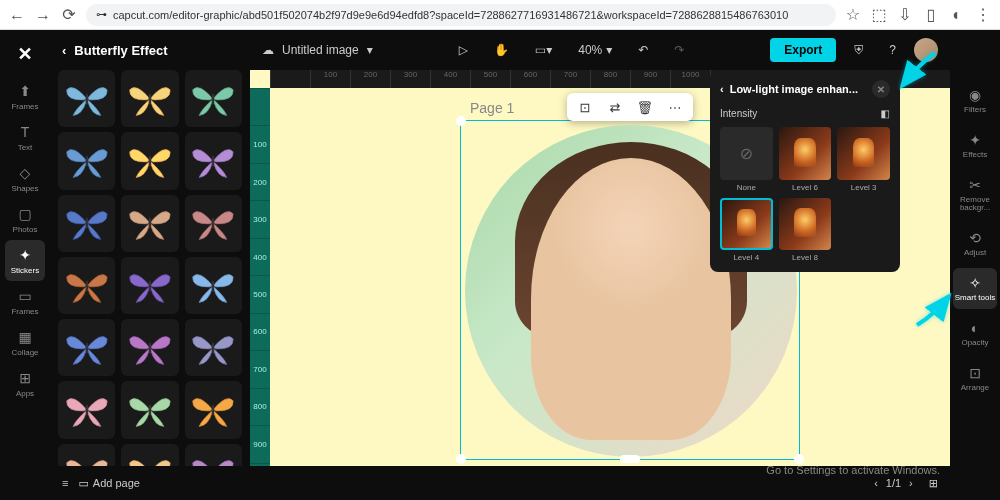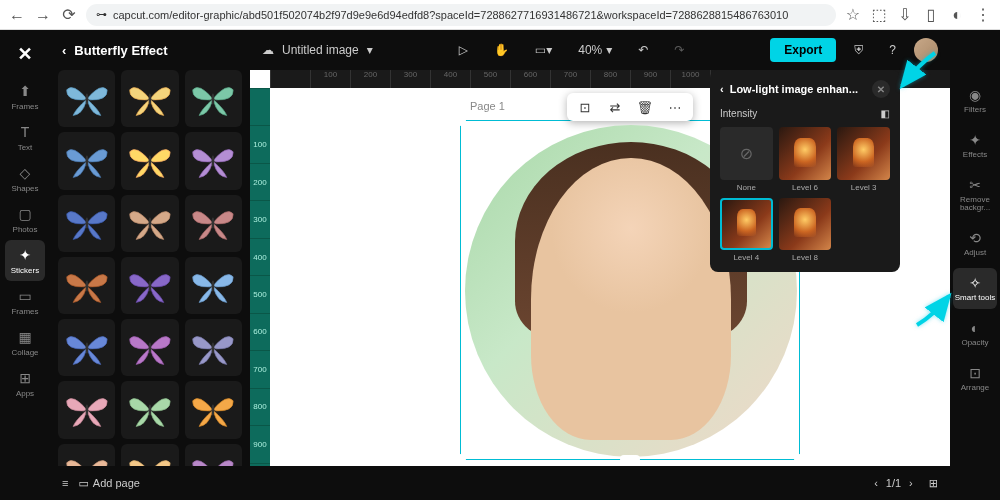--- a/index.html
+++ b/index.html
@@ -17,27 +17,27 @@
 .sidebar{width:200px;background:#0d0d0d;display:flex;flex-direction:column}
 .sb-header{height:40px;display:flex;align-items:center;padding:0 12px;gap:8px;color:#fff;font-size:13px;font-weight:600}
 .sticker-grid{flex:1;display:grid;grid-template-columns:repeat(3,1fr);gap:6px;padding:0 8px;overflow:hidden}
 .sticker{aspect-ratio:1;background:#1a1a1a;border-radius:6px;display:flex;align-items:center;justify-content:center;cursor:pointer;overflow:hidden}
 .main{flex:1;display:flex;flex-direction:column;background:#1a1a1a;position:relative}
 .topbar{height:40px;display:flex;align-items:center;padding:0 12px;gap:10px;background:#0d0d0d}
 .tb-left{display:flex;align-items:center;gap:8px;color:#ccc;font-size:12px}
 .tb-center{flex:1;display:flex;align-items:center;justify-content:center;gap:10px;color:#ccc}
 .tb-btn{padding:4px 8px;border-radius:4px;cursor:pointer;font-size:12px;color:#ccc;display:flex;align-items:center;gap:4px}
 .export-btn{background:#00d4e6;color:#000;padding:5px 14px;border-radius:4px;font-size:12px;font-weight:600;cursor:pointer}
-.canvas-area{flex:1;position:relative;background:#ffffff;overflow:hidden}
+.canvas-area{flex:1;position:relative;background:#fef9c3;overflow:hidden}
 .ruler-h{position:absolute;top:0;left:20px;right:0;height:18px;background:#1a1a1a;display:flex;font-size:8px;color:#666}
 .ruler-h span{width:40px;text-align:center;border-left:1px solid #333}
 .ruler-v{position:absolute;top:18px;left:0;width:20px;bottom:0;background:#0d6b5c;display:flex;flex-direction:column;font-size:8px;color:#aed}
 .ruler-v span{height:40px;display:flex;align-items:center;justify-content:center;border-top:1px solid #0a5748;writing-mode:horizontal-tb}
 .canvas-wrap{position:absolute;top:18px;left:20px;right:0;bottom:0;display:flex;align-items:center;justify-content:center}
-.page-label{position:absolute;top:12px;left:200px;font-size:11px;color:#888}
+.page-label{position:absolute;top:12px;left:200px;font-size:14px;color:#888}
 .selection{position:absolute;top:32px;left:190px;width:340px;height:340px;border:1px solid #00bcd4}
 .handle{position:absolute;width:10px;height:10px;background:#fff;border-radius:50%}
 .h-tl{top:-5px;left:-5px}.h-tr{top:-5px;right:-5px}.h-bl{bottom:-5px;left:-5px}.h-br{bottom:-5px;right:-5px}
 .h-bm{bottom:-4px;left:50%;transform:translateX(-50%);width:20px;height:8px;border-radius:4px}
 .photo-circle{position:absolute;top:4px;left:4px;width:332px;height:332px;border-radius:50%;overflow:hidden;background:linear-gradient(135deg,#a8d8a8 0%,#c8e8c8 40%,#f0d8c8 100%)}
 .person{position:absolute;top:10%;left:20%;width:60%;height:85%;background:radial-gradient(ellipse 40% 30% at 50% 25%,#f4d4b8 0%,#e8c4a0 100%);border-radius:50% 50% 30% 30%}
 .hair{position:absolute;top:5%;left:15%;width:70%;height:60%;background:linear-gradient(180deg,#4a3020 0%,#6b4530 100%);border-radius:50% 50% 20% 20%}
 .love-text{position:absolute;top:4px;right:6px;font-size:16px;font-weight:bold;font-style:italic;color:#e91e63;font-family:cursive}
 .small-butterfly{position:absolute;top:48px;right:10px;width:36px;height:30px}
 .float-toolbar{position:absolute;top:-28px;left:50%;transform:translateX(-50%);background:#fff;border-radius:6px;padding:4px 8px;display:flex;gap:10px;box-shadow:0 2px 8px rgba(0,0,0,0.3)}
@@ -421,20 +421,21 @@
   </div>
   <div class="page-ind">
     <span>‹</span>
     <span>1/1</span>
     <span>›</span>
     <span style="margin-left:8px">⊞</span>
   </div>
 </div>
 
 <div class="watermark">
+  <div>Go to Settings to activate Windows.</div>
 </div>
 
 <div class="arrow" style="top:48px;right:60px">
   <svg width="50" height="45">
       <defs>
         <marker id="ah1" markerWidth="8" markerHeight="8" refX="6" refY="3" orient="auto">
           <path d="M0,0 L7,3 L0,6 Z" fill="#00d4e6"></path>
         </marker>
       </defs>
       <path d="M45 5 Q30 15 12 38" stroke="#00d4e6" stroke-width="4" fill="none" marker-end="url(#ah1)"></path>

